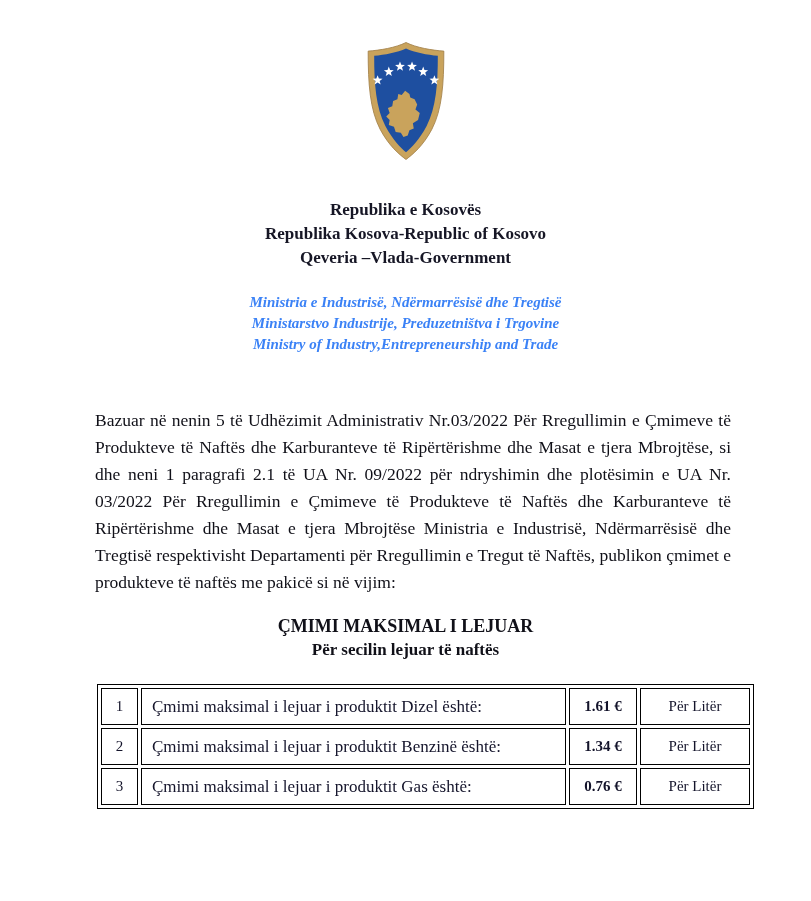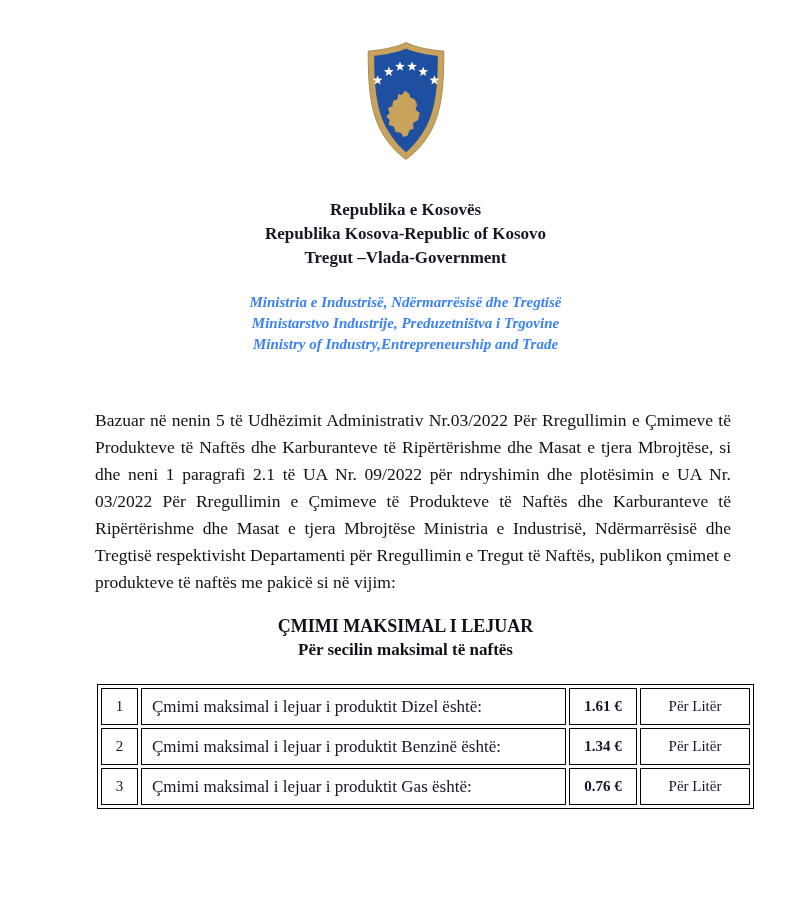--- a/index.html
+++ b/index.html
@@ -131,33 +131,33 @@
       <use href="#star" transform="translate(70,36)"></use>
       <use href="#star" transform="translate(83,46)"></use>
 
       <polygon fill="#c9a35c" points="49,58 54,62 55,66 60,68 63,74 61,80 66,84 64,92 58,96 59,102 54,104 52,110 47,112 44,107 38,106 36,100 30,98 31,92 27,88 31,84 29,78 34,76 35,70 40,68 41,62 45,63"></polygon>
     </svg>
   </div>
 
   <div class="gov-header">
     <div>Republika e Kosovës</div>
     <div>Republika Kosova-Republic of Kosovo</div>
-    <div>Tregut –Vlada-Government</div>
+    <div>Qeveria –Vlada-Government</div>
   </div>
 
   <div class="ministry-header">
     <div>Ministria e Industrisë, Ndërmarrësisë dhe Tregtisë</div>
     <div>Ministarstvo Industrije, Preduzetništva i Trgovine</div>
     <div>Ministry of Industry,Entrepreneurship and Trade</div>
   </div>
 
   <p class="intro">Bazuar në nenin 5 të Udhëzimit Administrativ Nr.03/2022 Për Rregullimin e Çmimeve të Produkteve të Naftës dhe Karburanteve të Ripërtërishme dhe Masat e tjera Mbrojtëse, si dhe neni 1 paragrafi 2.1 të UA Nr. 09/2022 për ndryshimin dhe plotësimin e UA Nr. 03/2022 Për Rregullimin e Çmimeve të Produkteve të Naftës dhe Karburanteve të Ripërtërishme dhe Masat e tjera Mbrojtëse Ministria e Industrisë, Ndërmarrësisë dhe Tregtisë respektivisht Departamenti për Rregullimin e Tregut të Naftës, publikon çmimet e produkteve të naftës me pakicë si në vijim:</p>
 
   <div class="section-title">ÇMIMI MAKSIMAL I LEJUAR</div>
-  <div class="section-subtitle">Për secilin maksimal të naftës</div>
+  <div class="section-subtitle">Për secilin lejuar të naftës</div>
 
   <table class="price-table">
     <tbody>
       <tr>
         <td class="c-no">1</td>
         <td class="c-desc">Çmimi maksimal i lejuar i produktit Dizel është:</td>
         <td class="c-price">1.61 €</td>
         <td class="c-unit">Për Litër</td>
       </tr>
       <tr>

